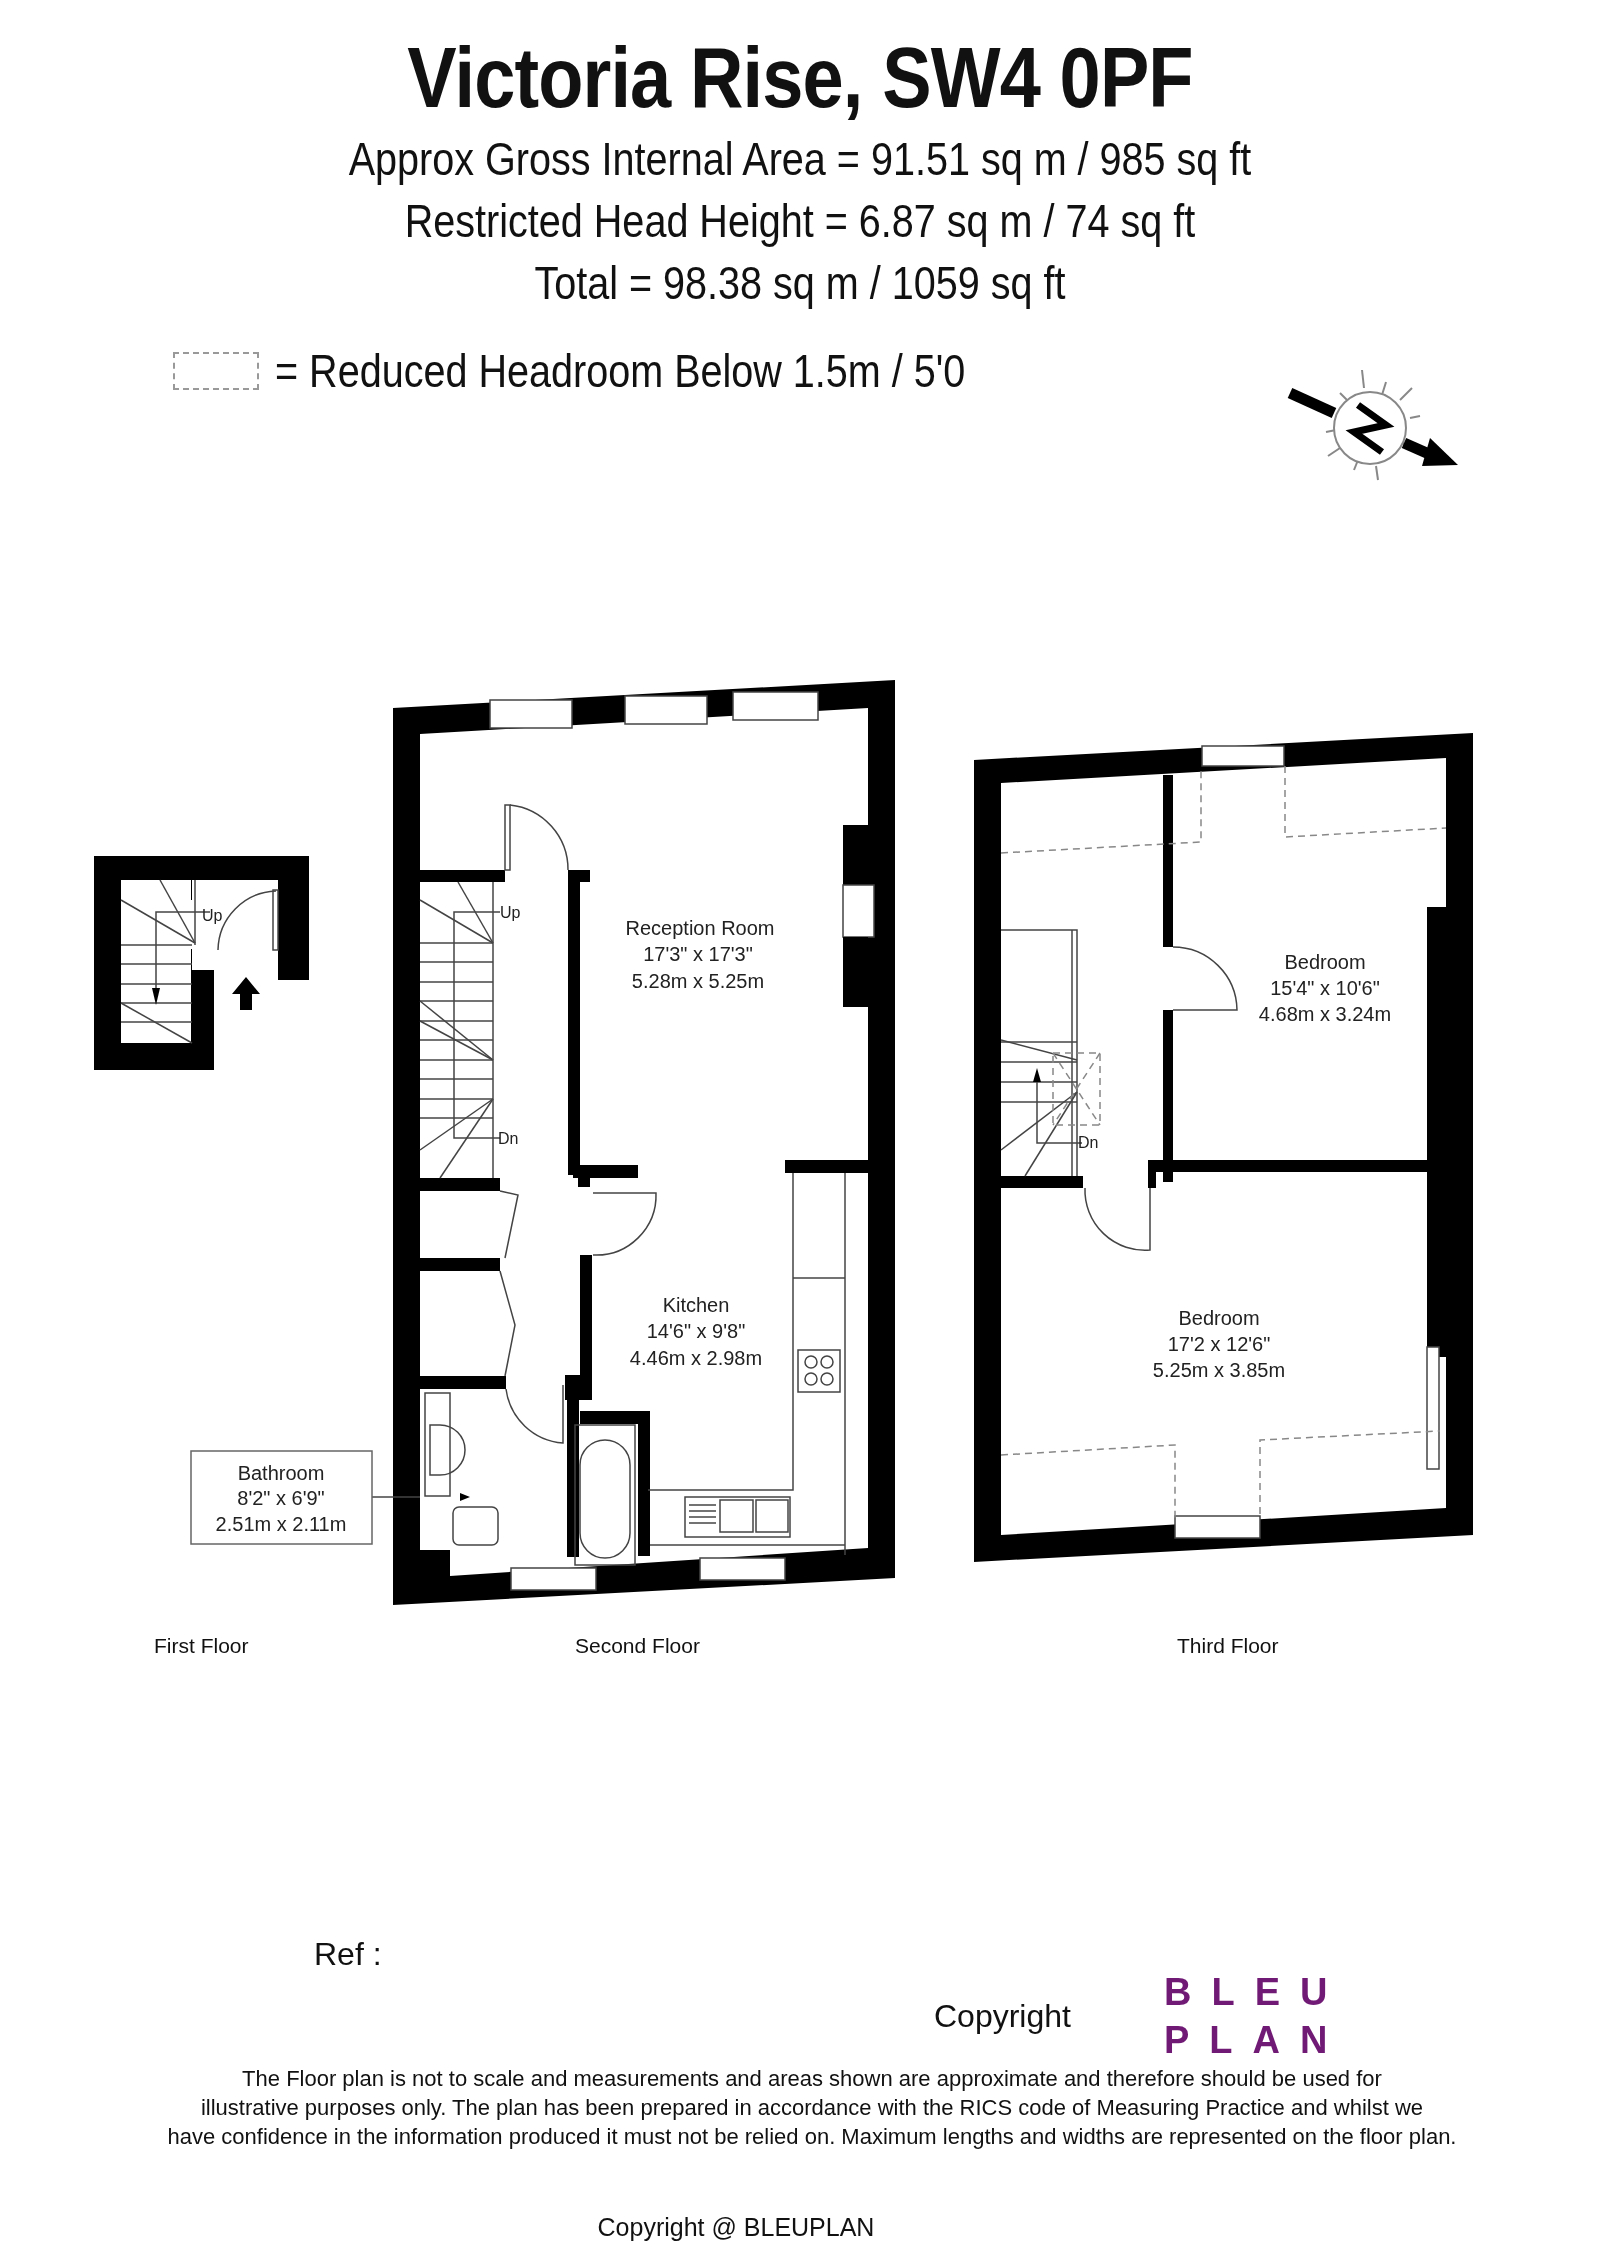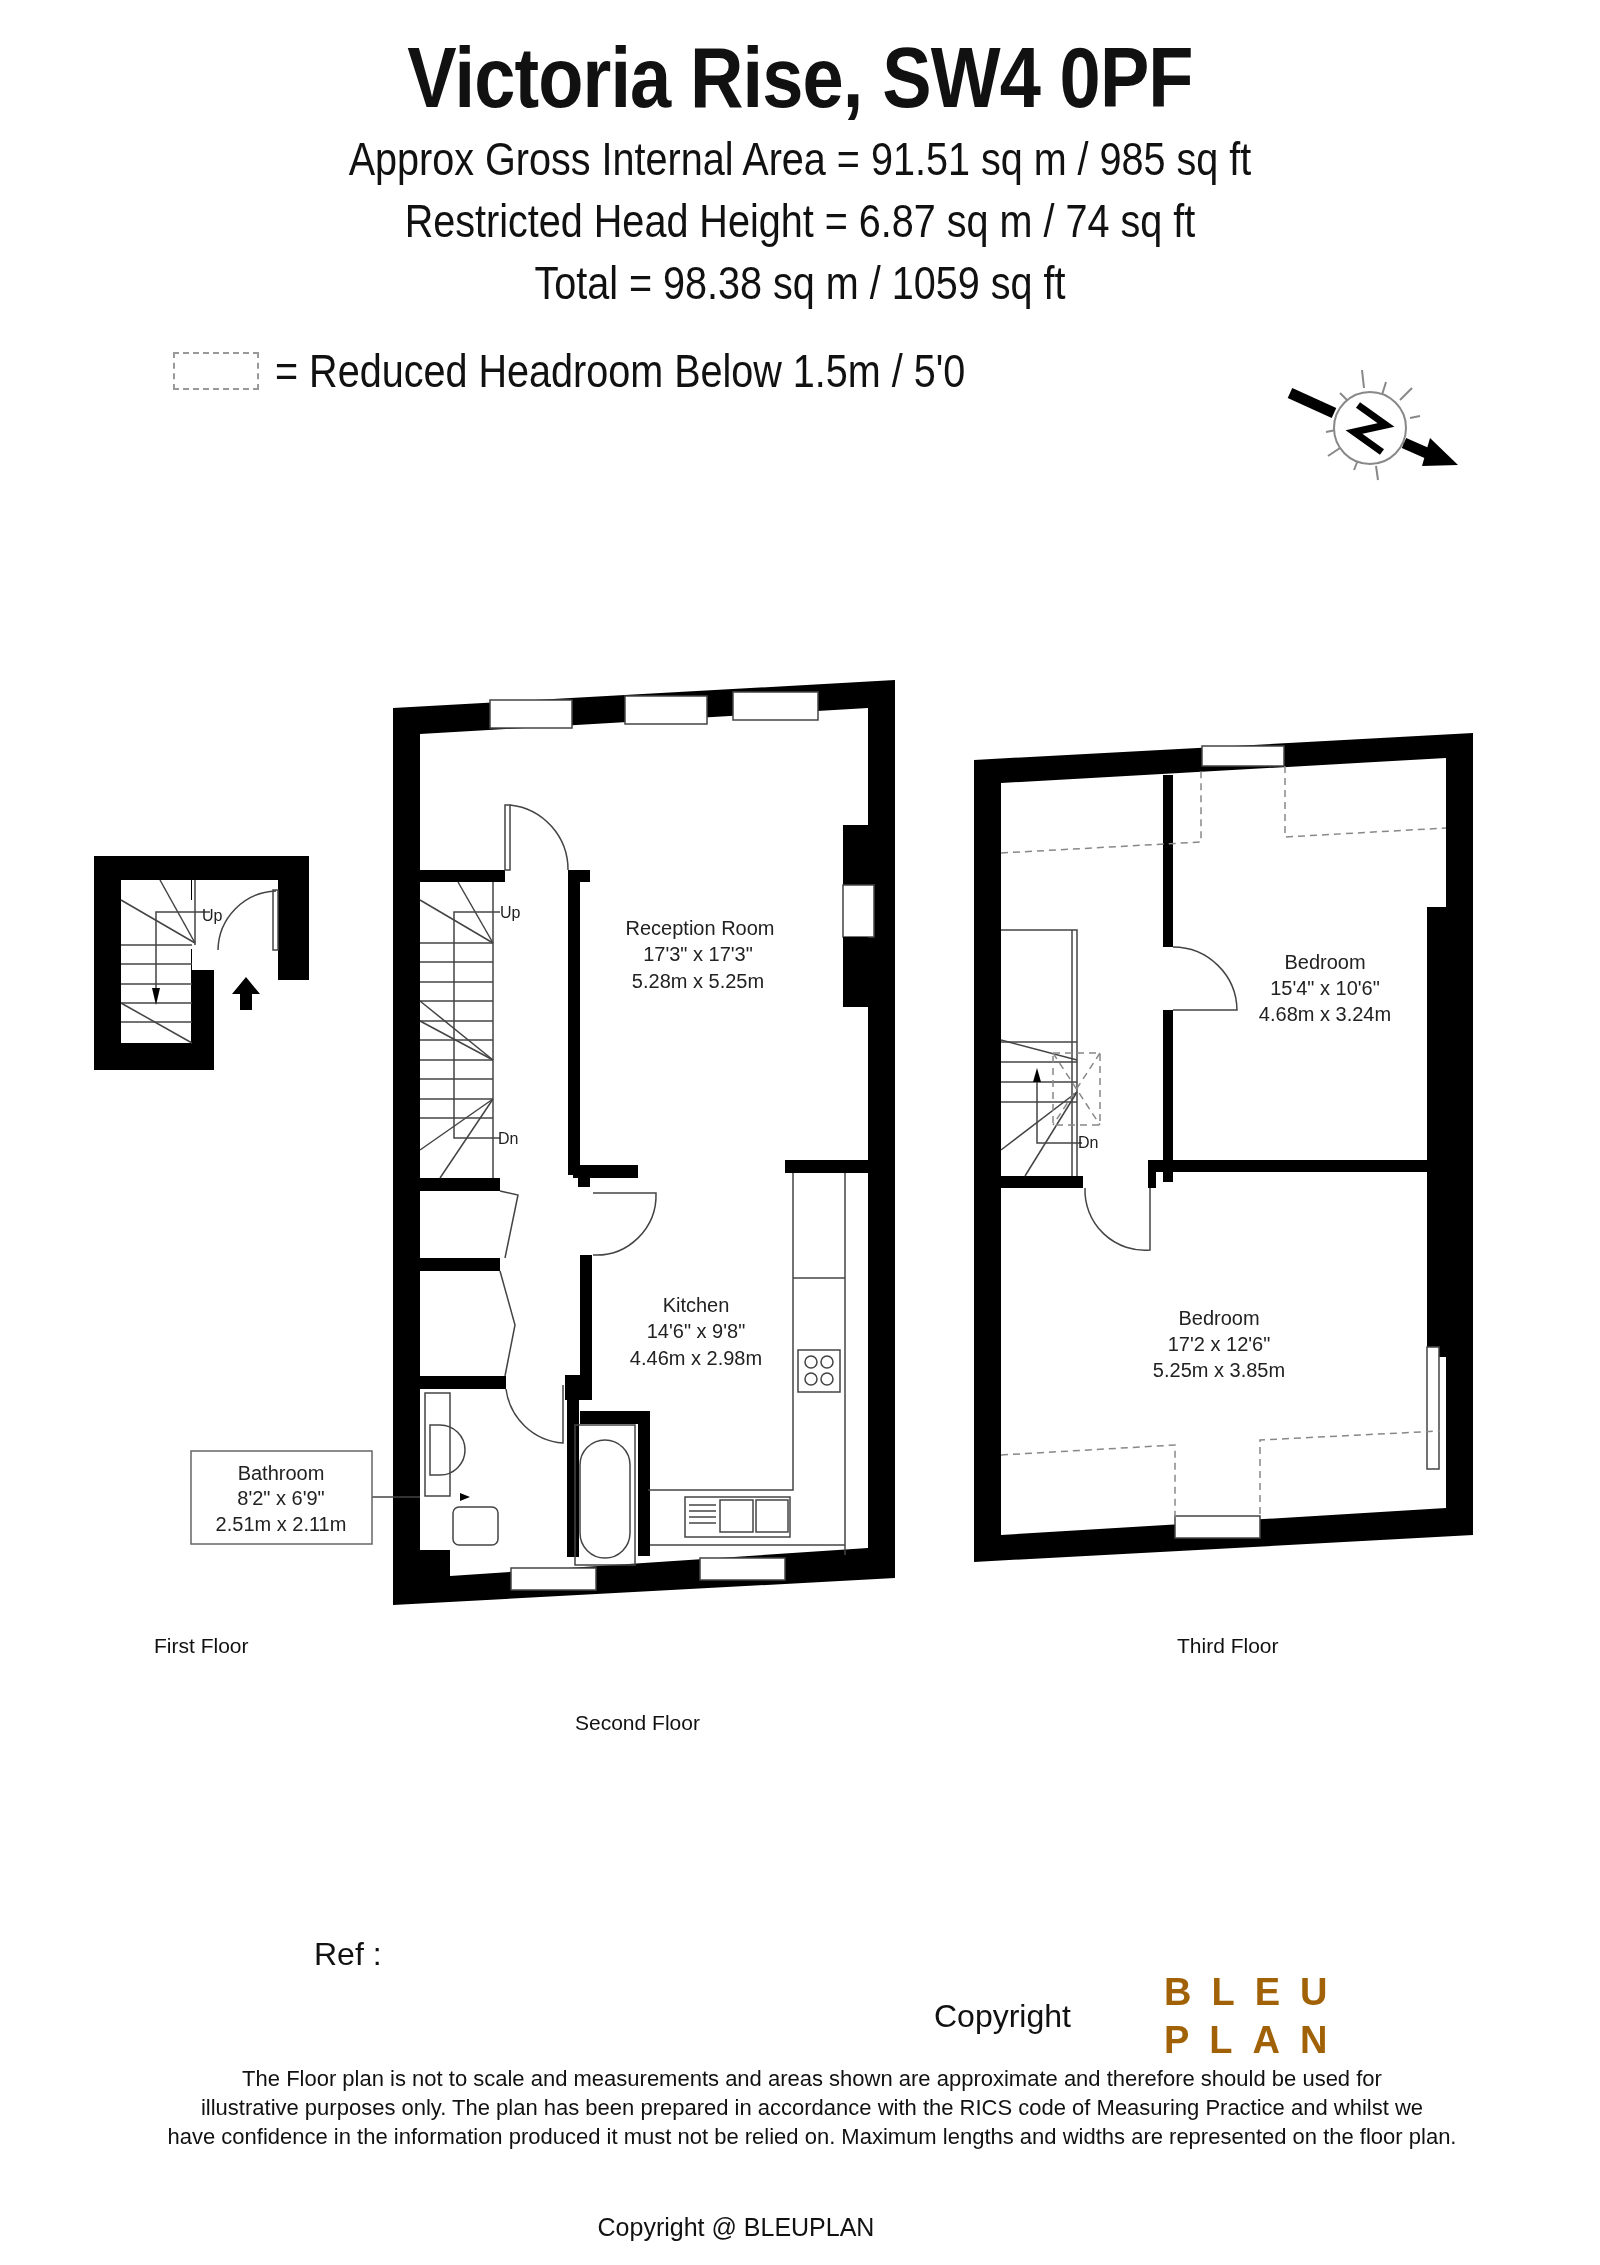--- a/index.html
+++ b/index.html
@@ -14,21 +14,21 @@
     .legend-box { left: 173px; top: 352px; width: 86px; height: 38px;
                   border: 2px dashed #999; box-sizing: border-box; }
     .legend-text { left: 275px; top: 344px; font-size: 46px;
                    transform: scaleX(0.86); transform-origin: left center; white-space: nowrap; }
     svg.plan { position: absolute; left: 0; top: 0; }
     .room-label { font-family: "Liberation Sans", sans-serif; font-size: 20px; fill: #222; }
     .small-label { font-family: "Liberation Sans", sans-serif; font-size: 16px; fill: #222; }
     .floor-label { font-size: 21px; }
     .ref { left: 314px; top: 1936px; font-size: 32px; }
     .copyright-label { left: 934px; top: 1998px; font-size: 32px; }
-    .logo { left: 1164px; top: 1968px; color: #a16207; font-weight: bold;
+    .logo { left: 1164px; top: 1968px; color: #701a75; font-weight: bold;
             font-size: 38px; letter-spacing: 20px; line-height: 48px; }
     .disclaimer { left: 0; width: 1600px; top: 2064px; text-align: center;
                   font-size: 22px; line-height: 29px; padding-left: 12px; }
     .disclaimer div { white-space: nowrap; }
     .footer-copy { left: 0; width: 1472px; top: 2213px; text-align: center; font-size: 25px; }
   </style>
 </head>
 <body>
 
 <div class="abs title">Victoria Rise, SW4 0PF</div>
@@ -247,21 +247,21 @@
     <text class="room-label" x="1325" y="995" text-anchor="middle">15'4" x 10'6"</text>
     <text class="room-label" x="1325" y="1021" text-anchor="middle">4.68m x 3.24m</text>
 
     <text class="room-label" x="1219" y="1325" text-anchor="middle">Bedroom</text>
     <text class="room-label" x="1219" y="1351" text-anchor="middle">17'2 x 12'6"</text>
     <text class="room-label" x="1219" y="1377" text-anchor="middle">5.25m x 3.85m</text>
   </g>
 </svg>
 
 <div class="abs floor-label" style="left:154px; top:1634px">First Floor</div>
-<div class="abs floor-label" style="left:575px; top:1711px">Second Floor</div>
+<div class="abs floor-label" style="left:575px; top:1634px">Second Floor</div>
 <div class="abs floor-label" style="left:1177px; top:1634px">Third Floor</div>
 
 <div class="abs ref">Ref  :</div>
 <div class="abs copyright-label">Copyright</div>
 <div class="abs logo">
   <div>BLEU</div>
   <div>PLAN</div>
 </div>
 
 <div class="abs disclaimer">

